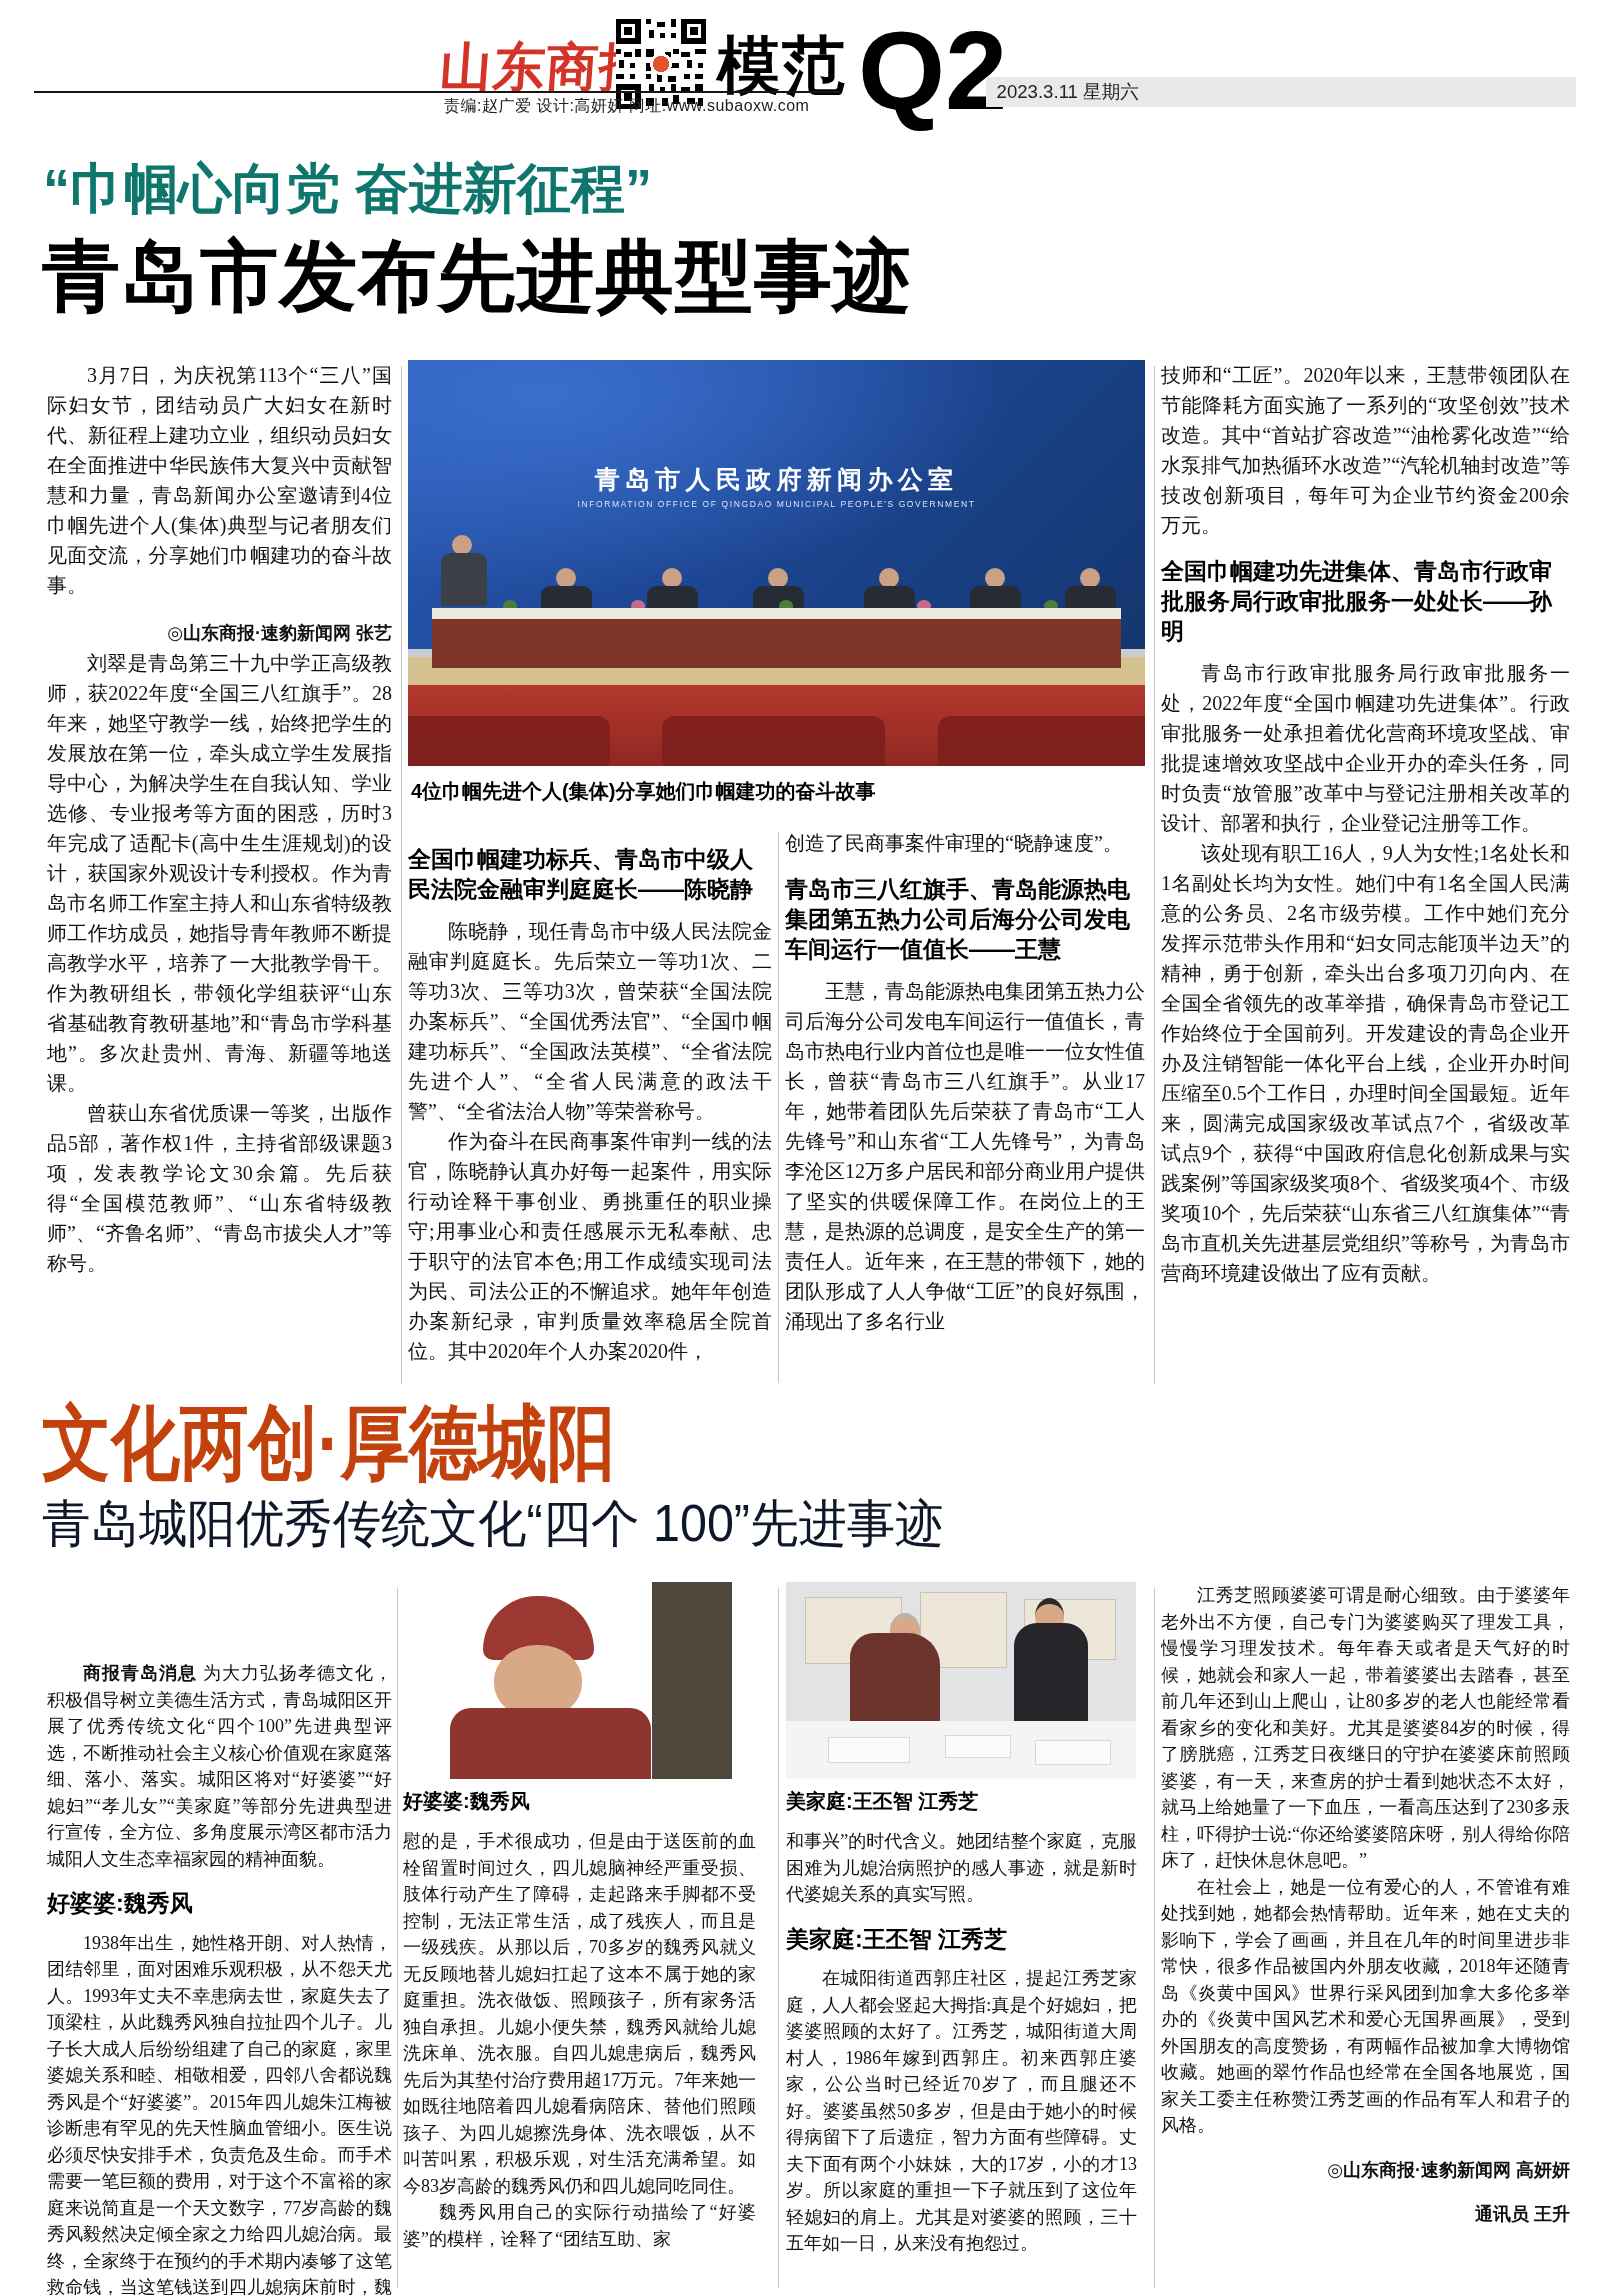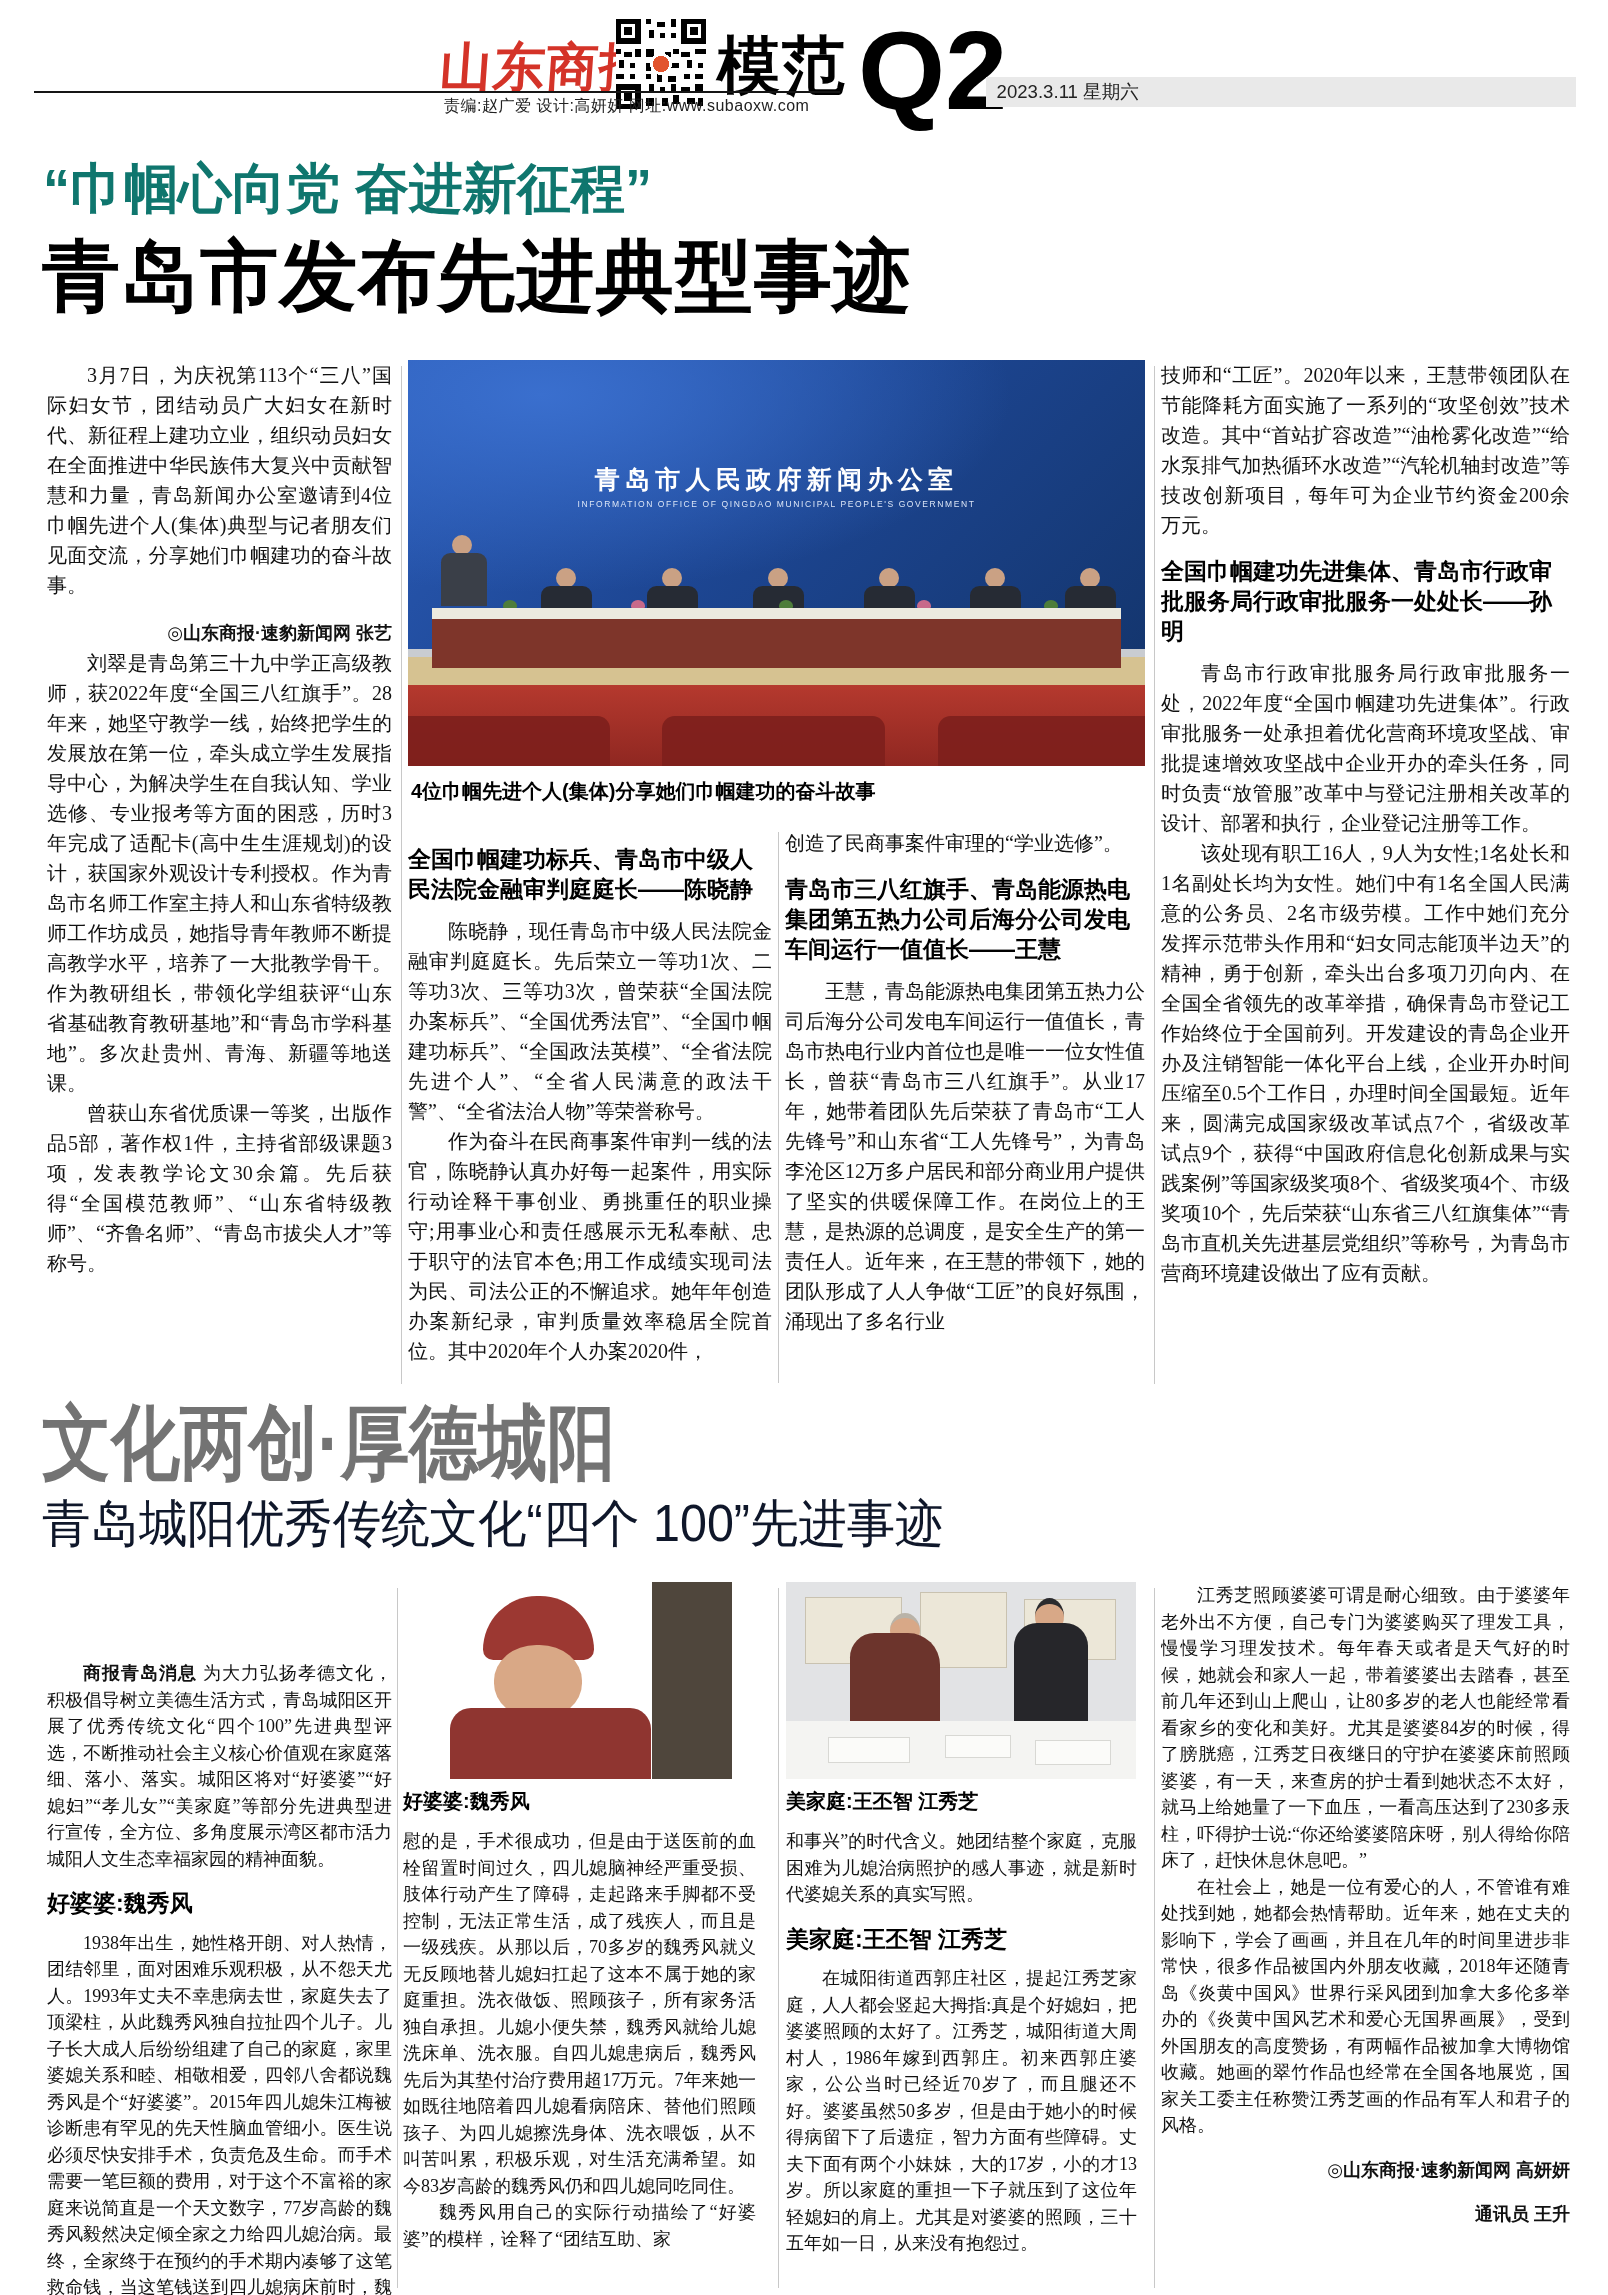--- a/index.html
+++ b/index.html
@@ -18,21 +18,21 @@
          display:flex;align-items:center;padding-left:10.6px;box-sizing:border-box;}
   .head-rule{position:absolute;left:34px;top:91px;width:806px;height:1.6px;background:#151515;}
   .credits{position:absolute;left:444px;top:96px;font-family:"Liberation Sans","DejaVu Sans",sans-serif;
          font-size:16px;color:#222;letter-spacing:0.5px;}
   
   .kicker{position:absolute;left:43px;top:153px;font-family:"Liberation Sans","DejaVu Sans",sans-serif;
          font-weight:700;font-size:54px;color:#0f766e;white-space:nowrap;}
   .headline1{position:absolute;left:42px;top:225px;font-family:"Liberation Sans","DejaVu Sans",sans-serif;
          font-weight:900;font-size:78px;color:#000;letter-spacing:1.1px;white-space:nowrap;}
   .headline2{position:absolute;left:42px;top:1389px;font-family:"Liberation Sans","DejaVu Sans",sans-serif;
-         font-weight:900;font-size:82px;color:#737373;white-space:nowrap;text-decoration:underline;}
+         font-weight:900;font-size:82px;color:#c2410c;white-space:nowrap;text-decoration:underline;}
   .headline2 span{display:inline-block;transform:scaleX(0.84);transform-origin:left;}
   .subheadline2{position:absolute;left:42px;top:1490px;font-family:"Liberation Sans","DejaVu Sans",sans-serif;
          font-weight:400;font-size:51px;color:#0f172a;white-space:nowrap;}
   .subheadline2 span{display:inline-block;transform:scaleX(0.95);transform-origin:left;}
   
   .col{position:absolute;font-size:20px;line-height:30px;text-align:justify;overflow:hidden;}
   .col-sm{font-size:18px;line-height:26.5px;}
   .blk{margin:0;}
   .b-p{text-indent:2em;}
   .b-pc{text-indent:0;}
@@ -176,21 +176,21 @@
       <div class="blk b-by">◎山东商报·速豹新闻网 张艺</div>
       <div class="blk b-p">刘翠是青岛第三十九中学正高级教师，获2022年度“全国三八红旗手”。28年来，她坚守教学一线，始终把学生的发展放在第一位，牵头成立学生发展指导中心，为解决学生在自我认知、学业选修、专业报考等方面的困惑，历时3年完成了适配卡(高中生生涯规划)的设计，获国家外观设计专利授权。作为青岛市名师工作室主持人和山东省特级教师工作坊成员，她指导青年教师不断提高教学水平，培养了一大批教学骨干。作为教研组长，带领化学组获评“山东省基础教育教研基地”和“青岛市学科基地”。多次赴贵州、青海、新疆等地送课。</div>
       <div class="blk b-p">曾获山东省优质课一等奖，出版作品5部，著作权1件，主持省部级课题3项，发表教学论文30余篇。先后获得“全国模范教师”、“山东省特级教师”、“齐鲁名师”、“青岛市拔尖人才”等称号。</div>
     </div>
   <div class="col" style="left:408px;top:828px;width:364px;height:561px">
       <div class="blk b-h">全国巾帼建功标兵、青岛市中级人民法院金融审判庭庭长——陈晓静</div>
       <div class="blk b-p">陈晓静，现任青岛市中级人民法院金融审判庭庭长。先后荣立一等功1次、二等功3次、三等功3次，曾荣获“全国法院办案标兵”、“全国优秀法官”、“全国巾帼建功标兵”、“全国政法英模”、“全省法院先进个人”、“全省人民满意的政法干警”、“全省法治人物”等荣誉称号。</div>
       <div class="blk b-p">作为奋斗在民商事案件审判一线的法官，陈晓静认真办好每一起案件，用实际行动诠释干事创业、勇挑重任的职业操守;用事业心和责任感展示无私奉献、忠于职守的法官本色;用工作成绩实现司法为民、司法公正的不懈追求。她年年创造办案新纪录，审判质量效率稳居全院首位。其中2020年个人办案2020件，</div>
     </div>
   <div class="col" style="left:785px;top:828px;width:360px;height:561px">
-      <div class="blk b-pc">创造了民商事案件审理的“学业选修”。</div>
+      <div class="blk b-pc">创造了民商事案件审理的“晓静速度”。</div>
       <div class="blk b-h">青岛市三八红旗手、青岛能源热电集团第五热力公司后海分公司发电车间运行一值值长——王慧</div>
       <div class="blk b-p">王慧，青岛能源热电集团第五热力公司后海分公司发电车间运行一值值长，青岛市热电行业内首位也是唯一一位女性值长，曾获“青岛市三八红旗手”。从业17年，她带着团队先后荣获了青岛市“工人先锋号”和山东省“工人先锋号”，为青岛李沧区12万多户居民和部分商业用户提供了坚实的供暖保障工作。在岗位上的王慧，是热源的总调度，是安全生产的第一责任人。近年来，在王慧的带领下，她的团队形成了人人争做“工匠”的良好氛围，涌现出了多名行业</div>
     </div>
   <div class="col" style="left:1161px;top:360px;width:409px;height:1031px">
       <div class="blk b-pc">技师和“工匠”。2020年以来，王慧带领团队在节能降耗方面实施了一系列的“攻坚创效”技术改造。其中“首站扩容改造”“油枪雾化改造”“给水泵排气加热循环水改造”“汽轮机轴封改造”等技改创新项目，每年可为企业节约资金200余万元。</div>
       <div class="blk b-h">全国巾帼建功先进集体、青岛市行政审批服务局行政审批服务一处处长——孙明</div>
       <div class="blk b-p">青岛市行政审批服务局行政审批服务一处，2022年度“全国巾帼建功先进集体”。行政审批服务一处承担着优化营商环境攻坚战、审批提速增效攻坚战中企业开办的牵头任务，同时负责“放管服”改革中与登记注册相关改革的设计、部署和执行，企业登记注册等工作。</div>
       <div class="blk b-p">该处现有职工16人，9人为女性;1名处长和1名副处长均为女性。她们中有1名全国人民满意的公务员、2名市级劳模。工作中她们充分发挥示范带头作用和“妇女同志能顶半边天”的精神，勇于创新，牵头出台多项刀刃向内、在全国全省领先的改革举措，确保青岛市登记工作始终位于全国前列。开发建设的青岛企业开办及注销智能一体化平台上线，企业开办时间压缩至0.5个工作日，办理时间全国最短。近年来，圆满完成国家级改革试点7个，省级改革试点9个，获得“中国政府信息化创新成果与实践案例”等国家级奖项8个、省级奖项4个、市级奖项10个，先后荣获“山东省三八红旗集体”“青岛市直机关先进基层党组织”等称号，为青岛市营商环境建设做出了应有贡献。</div>
     </div>
 

